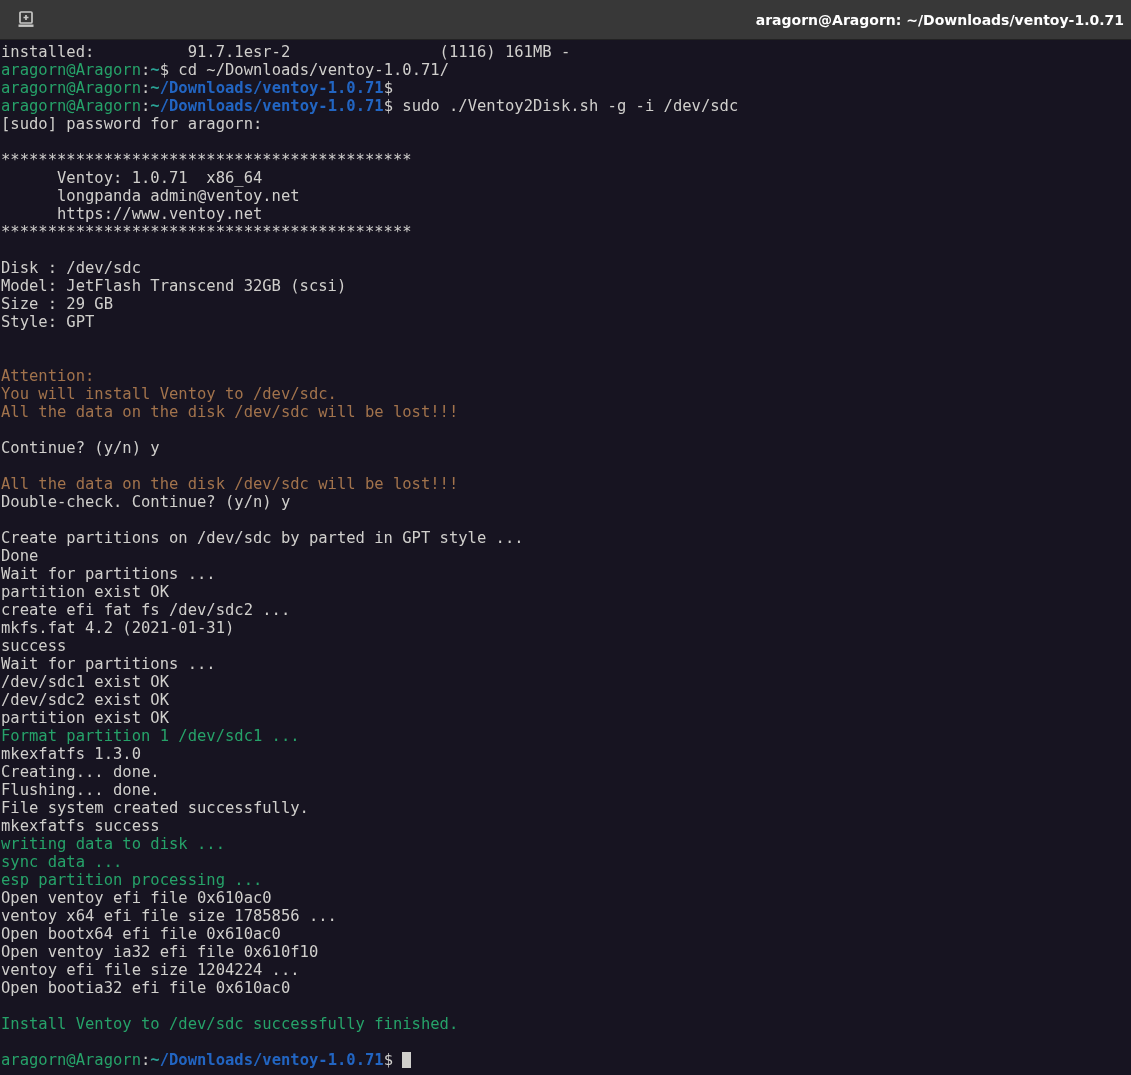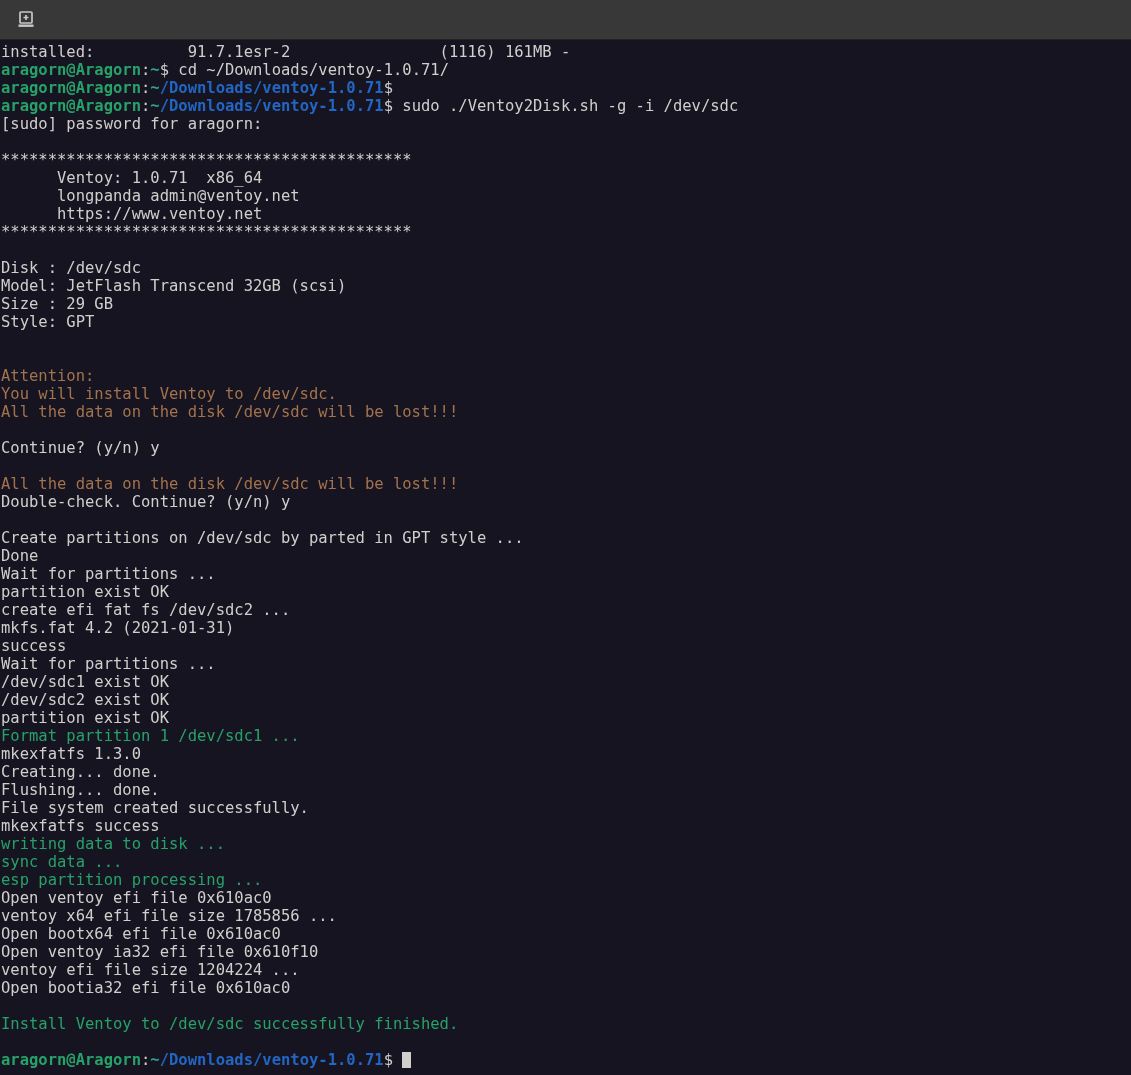--- a/index.html
+++ b/index.html
@@ -38,21 +38,21 @@
     padding:3px 0 0 1px;
     font-family:"DejaVu Sans Mono","Liberation Mono",monospace;
     font-size:15.5px;
     line-height:18px;
     color:var(--fg,#d0cfcc);
     white-space:pre;
     overflow:hidden;
   }
   .line{height:18px;}
   .s-fg{color:var(--fg,#d0cfcc);}
-  .s-user{color:var(--green,#26a269);font-weight:700;}
+  .s-user{color:var(--green,#26a269);font-weight:400;}
   .s-path{color:var(--blue,#2265c2);font-weight:700;text-align:center;}
   .s-tilde{color:var(--teal,#2aa194);font-weight:700;}
   .s-warn{color:var(--orange,#a2734c);}
   .s-ok{color:var(--green,#26a269);}
   .cursor{
     display:inline-block;
     width:9px;height:16px;
     background:var(--cursor,#d0cfcc);
     vertical-align:text-bottom;
     margin-bottom:1px;
@@ -62,15 +62,16 @@
 <body style="--bg: #171421; --header_bg: #383838; --header_border: #232323; --title_fg: #ffffff; --fg: #d0cfcc; --green: #26a269; --blue: #2265c2; --teal: #2aa194; --orange: #a2734c; --cursor: #d0cfcc;">
 
 <div class="titlebar">
   <div class="titlebar-icon">
     <svg width="20" height="20" viewBox="0 0 20 20" aria-hidden="true">
       <rect x="4" y="2" width="12" height="11" rx="1" fill="none" stroke="#c8c8c6" stroke-width="1.7"></rect>
       <path d="M10 5 v5 M7.5 7.5 h5" stroke="#c8c8c6" stroke-width="1.7" fill="none"></path>
       <rect x="2.5" y="14.5" width="15" height="2.4" fill="#c8c8c6"></rect>
     </svg>
   </div>
+  <div class="titlebar-title">aragorn@Aragorn: ~/Downloads/ventoy-1.0.71</div>
 </div>
 
 <div class="terminal"><div class="line"><span class="s-fg">installed:          91.7.1esr-2                (1116) 161MB -</span></div><div class="line"><span class="s-user">aragorn@Aragorn</span><span class="s-fg">:</span><span class="s-tilde">~</span><span class="s-fg">$ </span><span class="s-fg">cd ~/Downloads/ventoy-1.0.71/</span></div><div class="line"><span class="s-user">aragorn@Aragorn</span><span class="s-fg">:</span><span class="s-tilde">~</span><span class="s-path">/Downloads/ventoy-1.0.71</span><span class="s-fg">$</span></div><div class="line"><span class="s-user">aragorn@Aragorn</span><span class="s-fg">:</span><span class="s-tilde">~</span><span class="s-path">/Downloads/ventoy-1.0.71</span><span class="s-fg">$ </span><span class="s-fg">sudo ./Ventoy2Disk.sh -g -i /dev/sdc</span></div><div class="line"><span class="s-fg">[sudo] password for aragorn:</span></div><div class="line"></div><div class="line"><span class="s-fg">********************************************</span></div><div class="line"><span class="s-fg">      Ventoy: 1.0.71  x86_64</span></div><div class="line"><span class="s-fg">      longpanda admin@ventoy.net</span></div><div class="line"><span class="s-fg">      https://www.ventoy.net</span></div><div class="line"><span class="s-fg">********************************************</span></div><div class="line"></div><div class="line"><span class="s-fg">Disk : /dev/sdc</span></div><div class="line"><span class="s-fg">Model: JetFlash Transcend 32GB (scsi)</span></div><div class="line"><span class="s-fg">Size : 29 GB</span></div><div class="line"><span class="s-fg">Style: GPT</span></div><div class="line"></div><div class="line"></div><div class="line"><span class="s-warn">Attention:</span></div><div class="line"><span class="s-warn">You will install Ventoy to /dev/sdc.</span></div><div class="line"><span class="s-warn">All the data on the disk /dev/sdc will be lost!!!</span></div><div class="line"></div><div class="line"><span class="s-fg">Continue? (y/n) y</span></div><div class="line"></div><div class="line"><span class="s-warn">All the data on the disk /dev/sdc will be lost!!!</span></div><div class="line"><span class="s-fg">Double-check. Continue? (y/n) y</span></div><div class="line"></div><div class="line"><span class="s-fg">Create partitions on /dev/sdc by parted in GPT style ...</span></div><div class="line"><span class="s-fg">Done</span></div><div class="line"><span class="s-fg">Wait for partitions ...</span></div><div class="line"><span class="s-fg">partition exist OK</span></div><div class="line"><span class="s-fg">create efi fat fs /dev/sdc2 ...</span></div><div class="line"><span class="s-fg">mkfs.fat 4.2 (2021-01-31)</span></div><div class="line"><span class="s-fg">success</span></div><div class="line"><span class="s-fg">Wait for partitions ...</span></div><div class="line"><span class="s-fg">/dev/sdc1 exist OK</span></div><div class="line"><span class="s-fg">/dev/sdc2 exist OK</span></div><div class="line"><span class="s-fg">partition exist OK</span></div><div class="line"><span class="s-ok">Format partition 1 /dev/sdc1 ...</span></div><div class="line"><span class="s-fg">mkexfatfs 1.3.0</span></div><div class="line"><span class="s-fg">Creating... done.</span></div><div class="line"><span class="s-fg">Flushing... done.</span></div><div class="line"><span class="s-fg">File system created successfully.</span></div><div class="line"><span class="s-fg">mkexfatfs success</span></div><div class="line"><span class="s-ok">writing data to disk ...</span></div><div class="line"><span class="s-ok">sync data ...</span></div><div class="line"><span class="s-ok">esp partition processing ...</span></div><div class="line"><span class="s-fg">Open ventoy efi file 0x610ac0</span></div><div class="line"><span class="s-fg">ventoy x64 efi file size 1785856 ...</span></div><div class="line"><span class="s-fg">Open bootx64 efi file 0x610ac0</span></div><div class="line"><span class="s-fg">Open ventoy ia32 efi file 0x610f10</span></div><div class="line"><span class="s-fg">ventoy efi file size 1204224 ...</span></div><div class="line"><span class="s-fg">Open bootia32 efi file 0x610ac0</span></div><div class="line"></div><div class="line"><span class="s-ok">Install Ventoy to /dev/sdc successfully finished.</span></div><div class="line"></div><div class="line"><span class="s-user">aragorn@Aragorn</span><span class="s-fg">:</span><span class="s-tilde">~</span><span class="s-path">/Downloads/ventoy-1.0.71</span><span class="s-fg">$ </span><span class="cursor"></span></div></div>
 
 </body></html>

